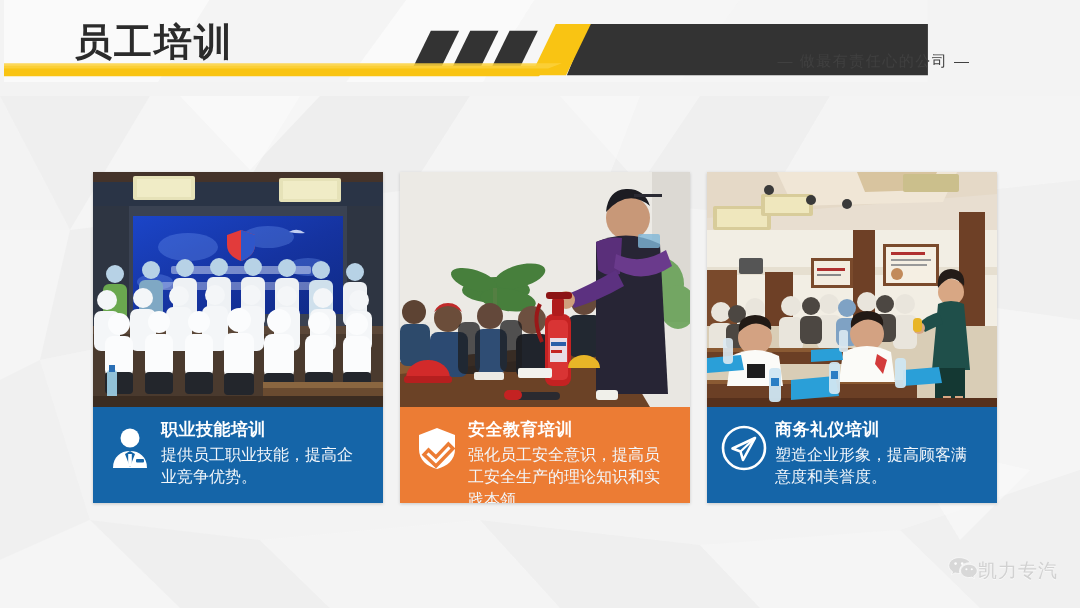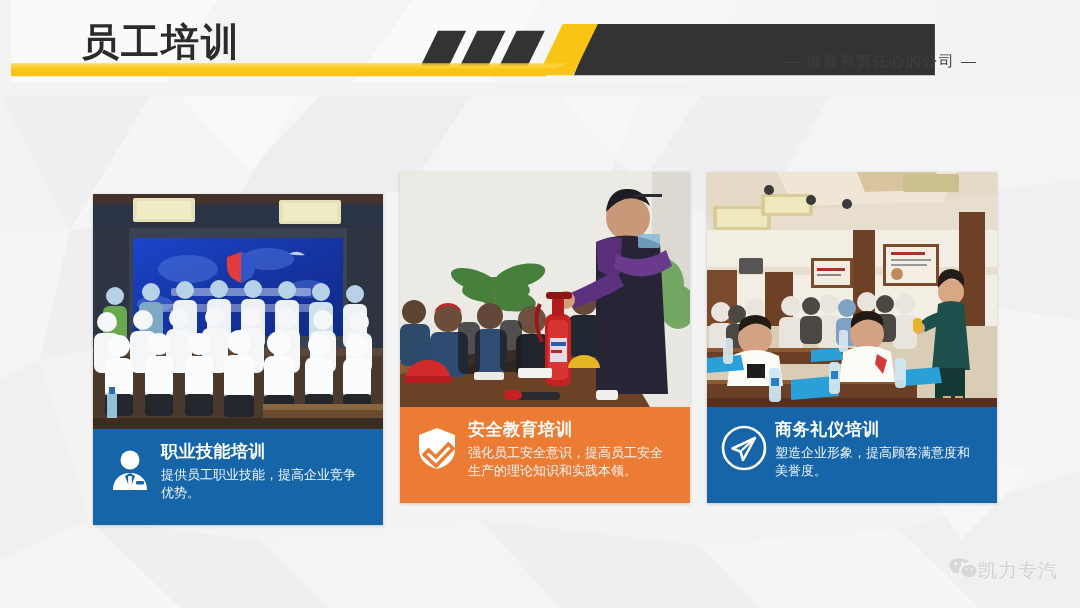--- a/index.html
+++ b/index.html
@@ -10,21 +10,21 @@
     background:#f2f2f2;
     position:relative;
   }
   .slide{position:absolute;inset:0;width:1080px;height:608px;overflow:hidden;}
 
   
   .bg{position:absolute;inset:0;background:#f3f3f3;}
   .bg svg{display:block;width:1080px;height:608px;}
 
   
-  .header{position:absolute;left:11px;top:0;width:924px;height:96px;}
+  .header{position:absolute;left:4px;top:0;width:924px;height:96px;}
   .header-bg{position:absolute;inset:0;}
   .page-title{
     position:absolute;left:70px;top:23px;
     font-size:38px;font-weight:bold;color:#2b2b2b;
     letter-spacing:2px;line-height:1;
     font-family:"DejaVu Sans","Liberation Sans",sans-serif;
     white-space:nowrap;
   }
   .slogan{
     position:absolute;left:700px;top:52px;width:340px;
@@ -32,21 +32,21 @@
     white-space:nowrap;
   }
 
   
   .cards{position:absolute;left:93px;top:172px;width:904px;height:331px;}
   .card{
     position:absolute;top:0;width:290px;height:331px;
     overflow:hidden;background:#1b2a3a;
     box-shadow:0 1px 3px rgba(0,0,0,.18);
   }
-  .card.c0{left:0;margin-top:22px;}
+  .card.c0{left:0;}
   .card.c1{left:307px;}
   .card.c2{left:614px;}
 
   .photo{position:absolute;left:0;top:0;width:290px;height:235px;overflow:hidden;}
   .photo svg{display:block;width:290px;height:235px;}
 
   .caption{
     position:absolute;left:0;bottom:0;width:290px;height:96px;
     display:flex;align-items:flex-start;padding-top:13px;box-sizing:border-box;
   }
@@ -59,21 +59,21 @@
     margin-left:6px;
   }
   .cap-icon svg{display:block;}
   .cap-text{padding-right:12px;}
   .cap-title{
     color:#ffffff;font-size:17px;font-weight:bold;letter-spacing:.5px;
     line-height:1.1;margin:0 0 5px 0;white-space:nowrap;
     font-family:"DejaVu Sans","Liberation Sans",sans-serif;
   }
   .cap-desc{
-    color:#f2f6fa;font-size:13px;line-height:1.42;margin:0;
+    color:#f2f6fa;font-size:16px;line-height:1.42;margin:0;
     max-width:205px;
   }
 
   
   .watermark{
     position:absolute;right:22px;bottom:22px;
     display:flex;align-items:center;gap:0;opacity:.92;
   }
   .wm-text{
     color:#cfcfcf;font-size:19px;letter-spacing:1px;

